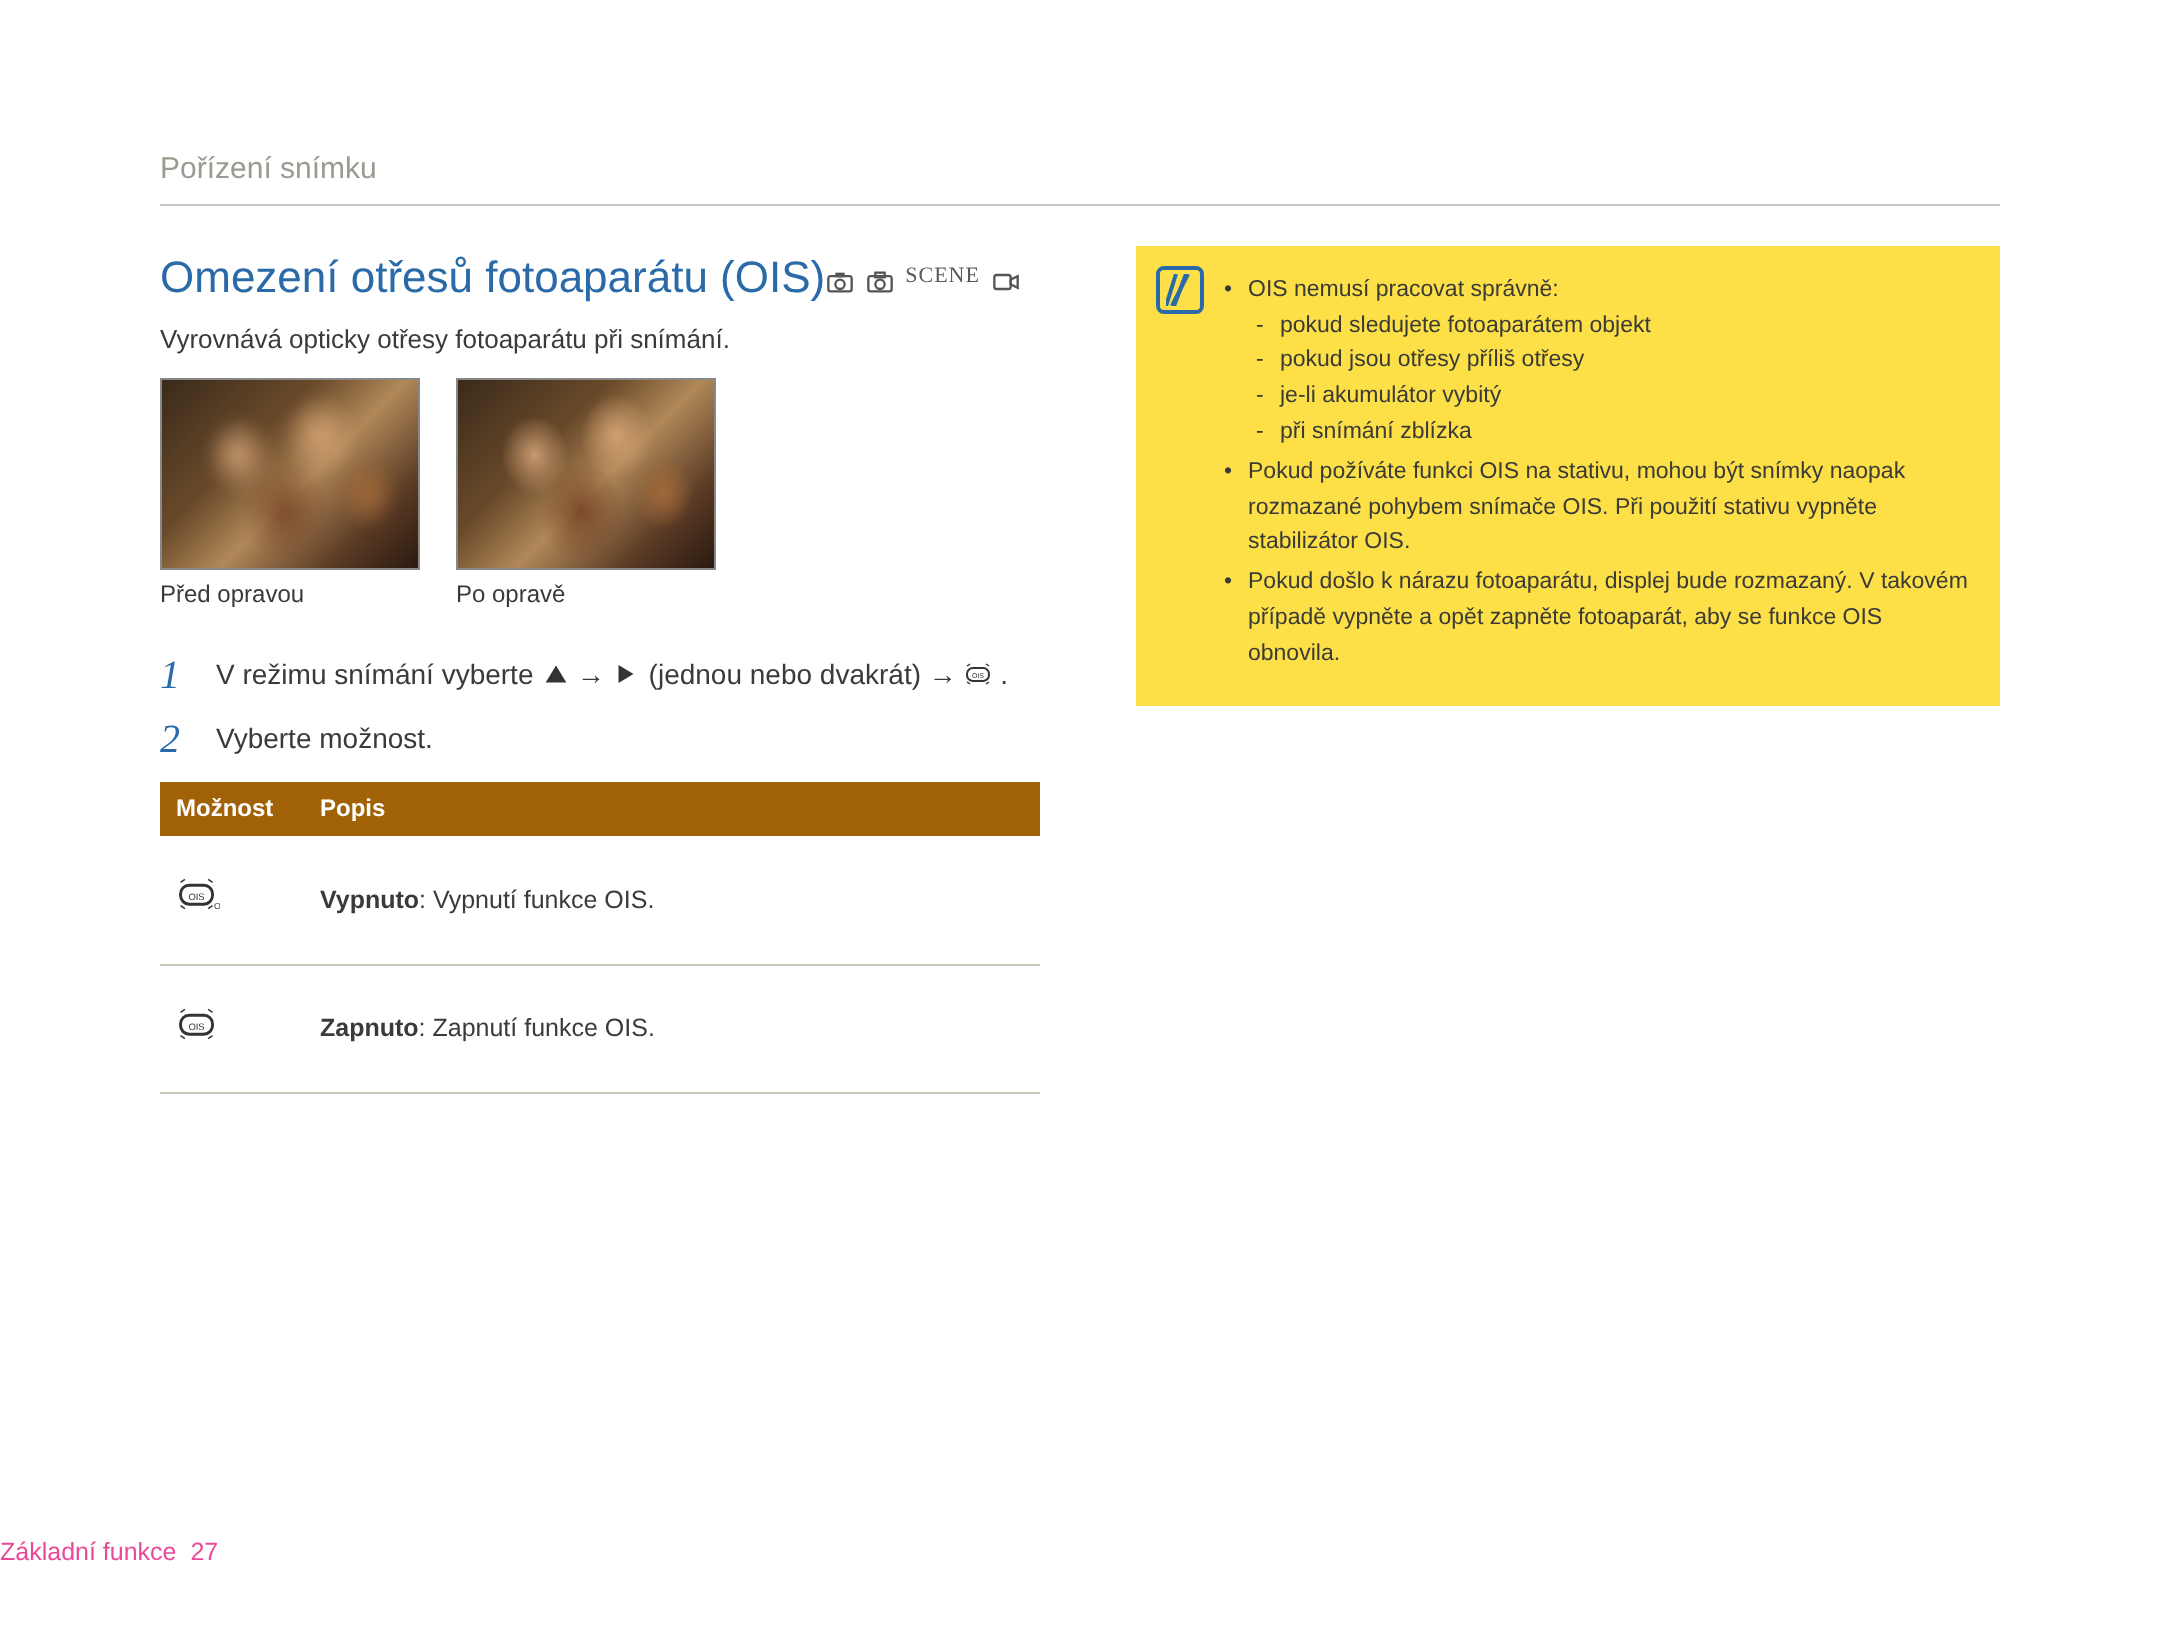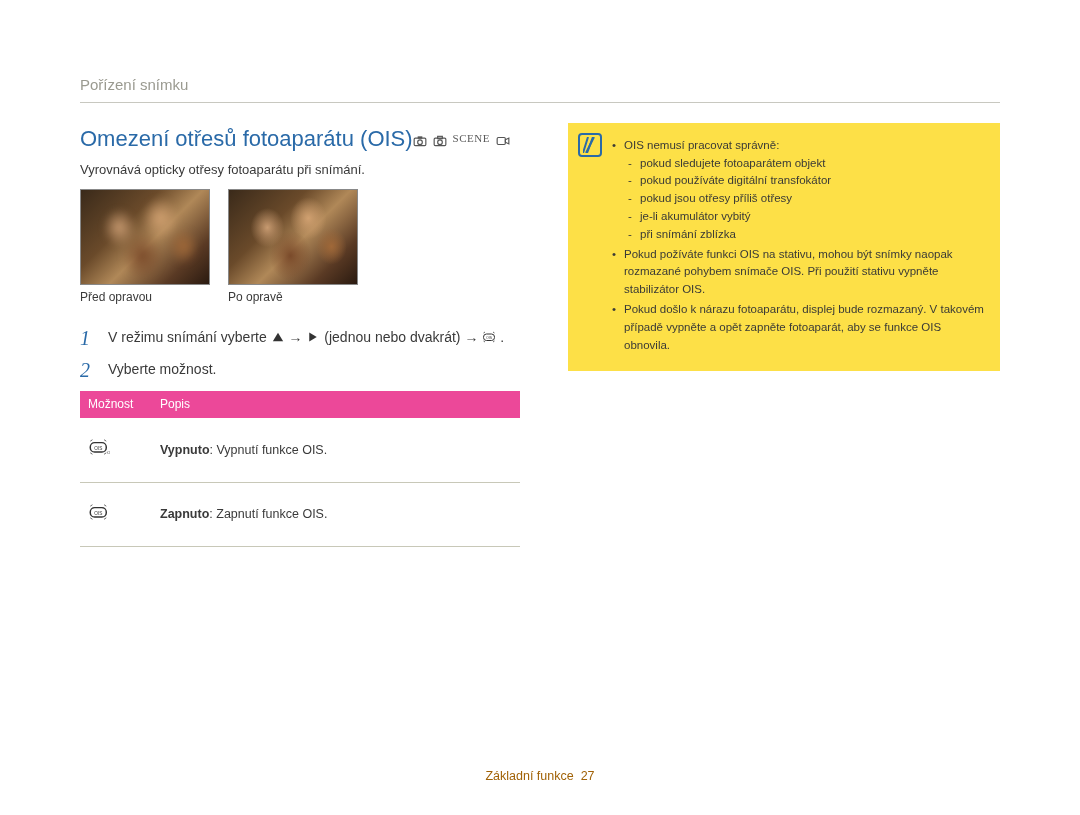--- a/index.html
+++ b/index.html
@@ -73,23 +73,23 @@
     width: 16px;
     flex-shrink: 0;
     line-height: 1.1;
   }
   .step-body { font-size: 14px; line-height: 1.55; }
   .inline-icon { display: inline-block; vertical-align: middle; }
   .inline-icon svg { width: 14px; height: 12px; vertical-align: -1px; }
 
   .opt-table { width: 100%; border-collapse: collapse; margin-top: 6px; font-size: 12.5px; }
   .opt-table thead th {
-    background: #ec4899;
+    background: #a16207;
     color: #fff;
-    font-weight: normal;
+    font-weight: bold;
     text-align: left;
     padding: 5px 8px;
     font-size: 12px;
   }
   .opt-table thead th:first-child { width: 72px; }
   .opt-table td {
     border-bottom: 1px solid #c8c8b8;
     padding: 21px 8px;
     vertical-align: middle;
   }
@@ -122,23 +122,22 @@
     content: "•"; position: absolute; left: 0; top: 0;
   }
   .note-sub { list-style: none; padding-left: 4px; }
   .note-sub li { position: relative; padding-left: 12px; }
   .note-sub li::before { content: "-"; position: absolute; left: 0; }
   .scene-inline { font-family: 'Times New Roman', serif; font-size: 10.5px; letter-spacing: 0.4px; }
 
   .footer {
     position: absolute;
     left: 0; right: 0; bottom: 30px;
-    text-align: center;
     font-size: 12.5px;
-    color: #a16207;
+    color: #ec4899;
   }
 </style>
 </head>
 <body>
 
 <div class="breadcrumb">Pořízení snímku</div>
 
 <div class="columns">
   <div class="col-left">
 
@@ -265,21 +264,20 @@
         <svg width="14" height="16" viewBox="0 0 14 16">
             <path d="M4 16 L10 0 M5 0 L0 16" stroke="#2a6aa8" stroke-width="2" fill="none"></path>
             <path d="M3 16 L11 0" stroke="#2a6aa8" stroke-width="2"></path>
           </svg>
       </div>
       <ul>
         <li>
           <span>OIS nemusí pracovat správně:</span>
           <ul class="note-sub">
             <li>pokud sledujete fotoaparátem objekt</li>
-            <li>pokud používáte digitální transfokátor</li>
             <li>pokud jsou otřesy příliš otřesy</li>
             <li>je-li akumulátor vybitý</li>
             <li>při snímání zblízka</li>
           </ul>
         </li>
         <li>Pokud požíváte funkci OIS na stativu, mohou být snímky naopak rozmazané pohybem snímače OIS. Při použití stativu vypněte stabilizátor OIS.</li>
         <li>Pokud došlo k nárazu fotoaparátu, displej bude rozmazaný. V takovém případě vypněte a opět zapněte fotoaparát, aby se funkce OIS obnovila.</li>
       </ul>
     </div>
   </div>

